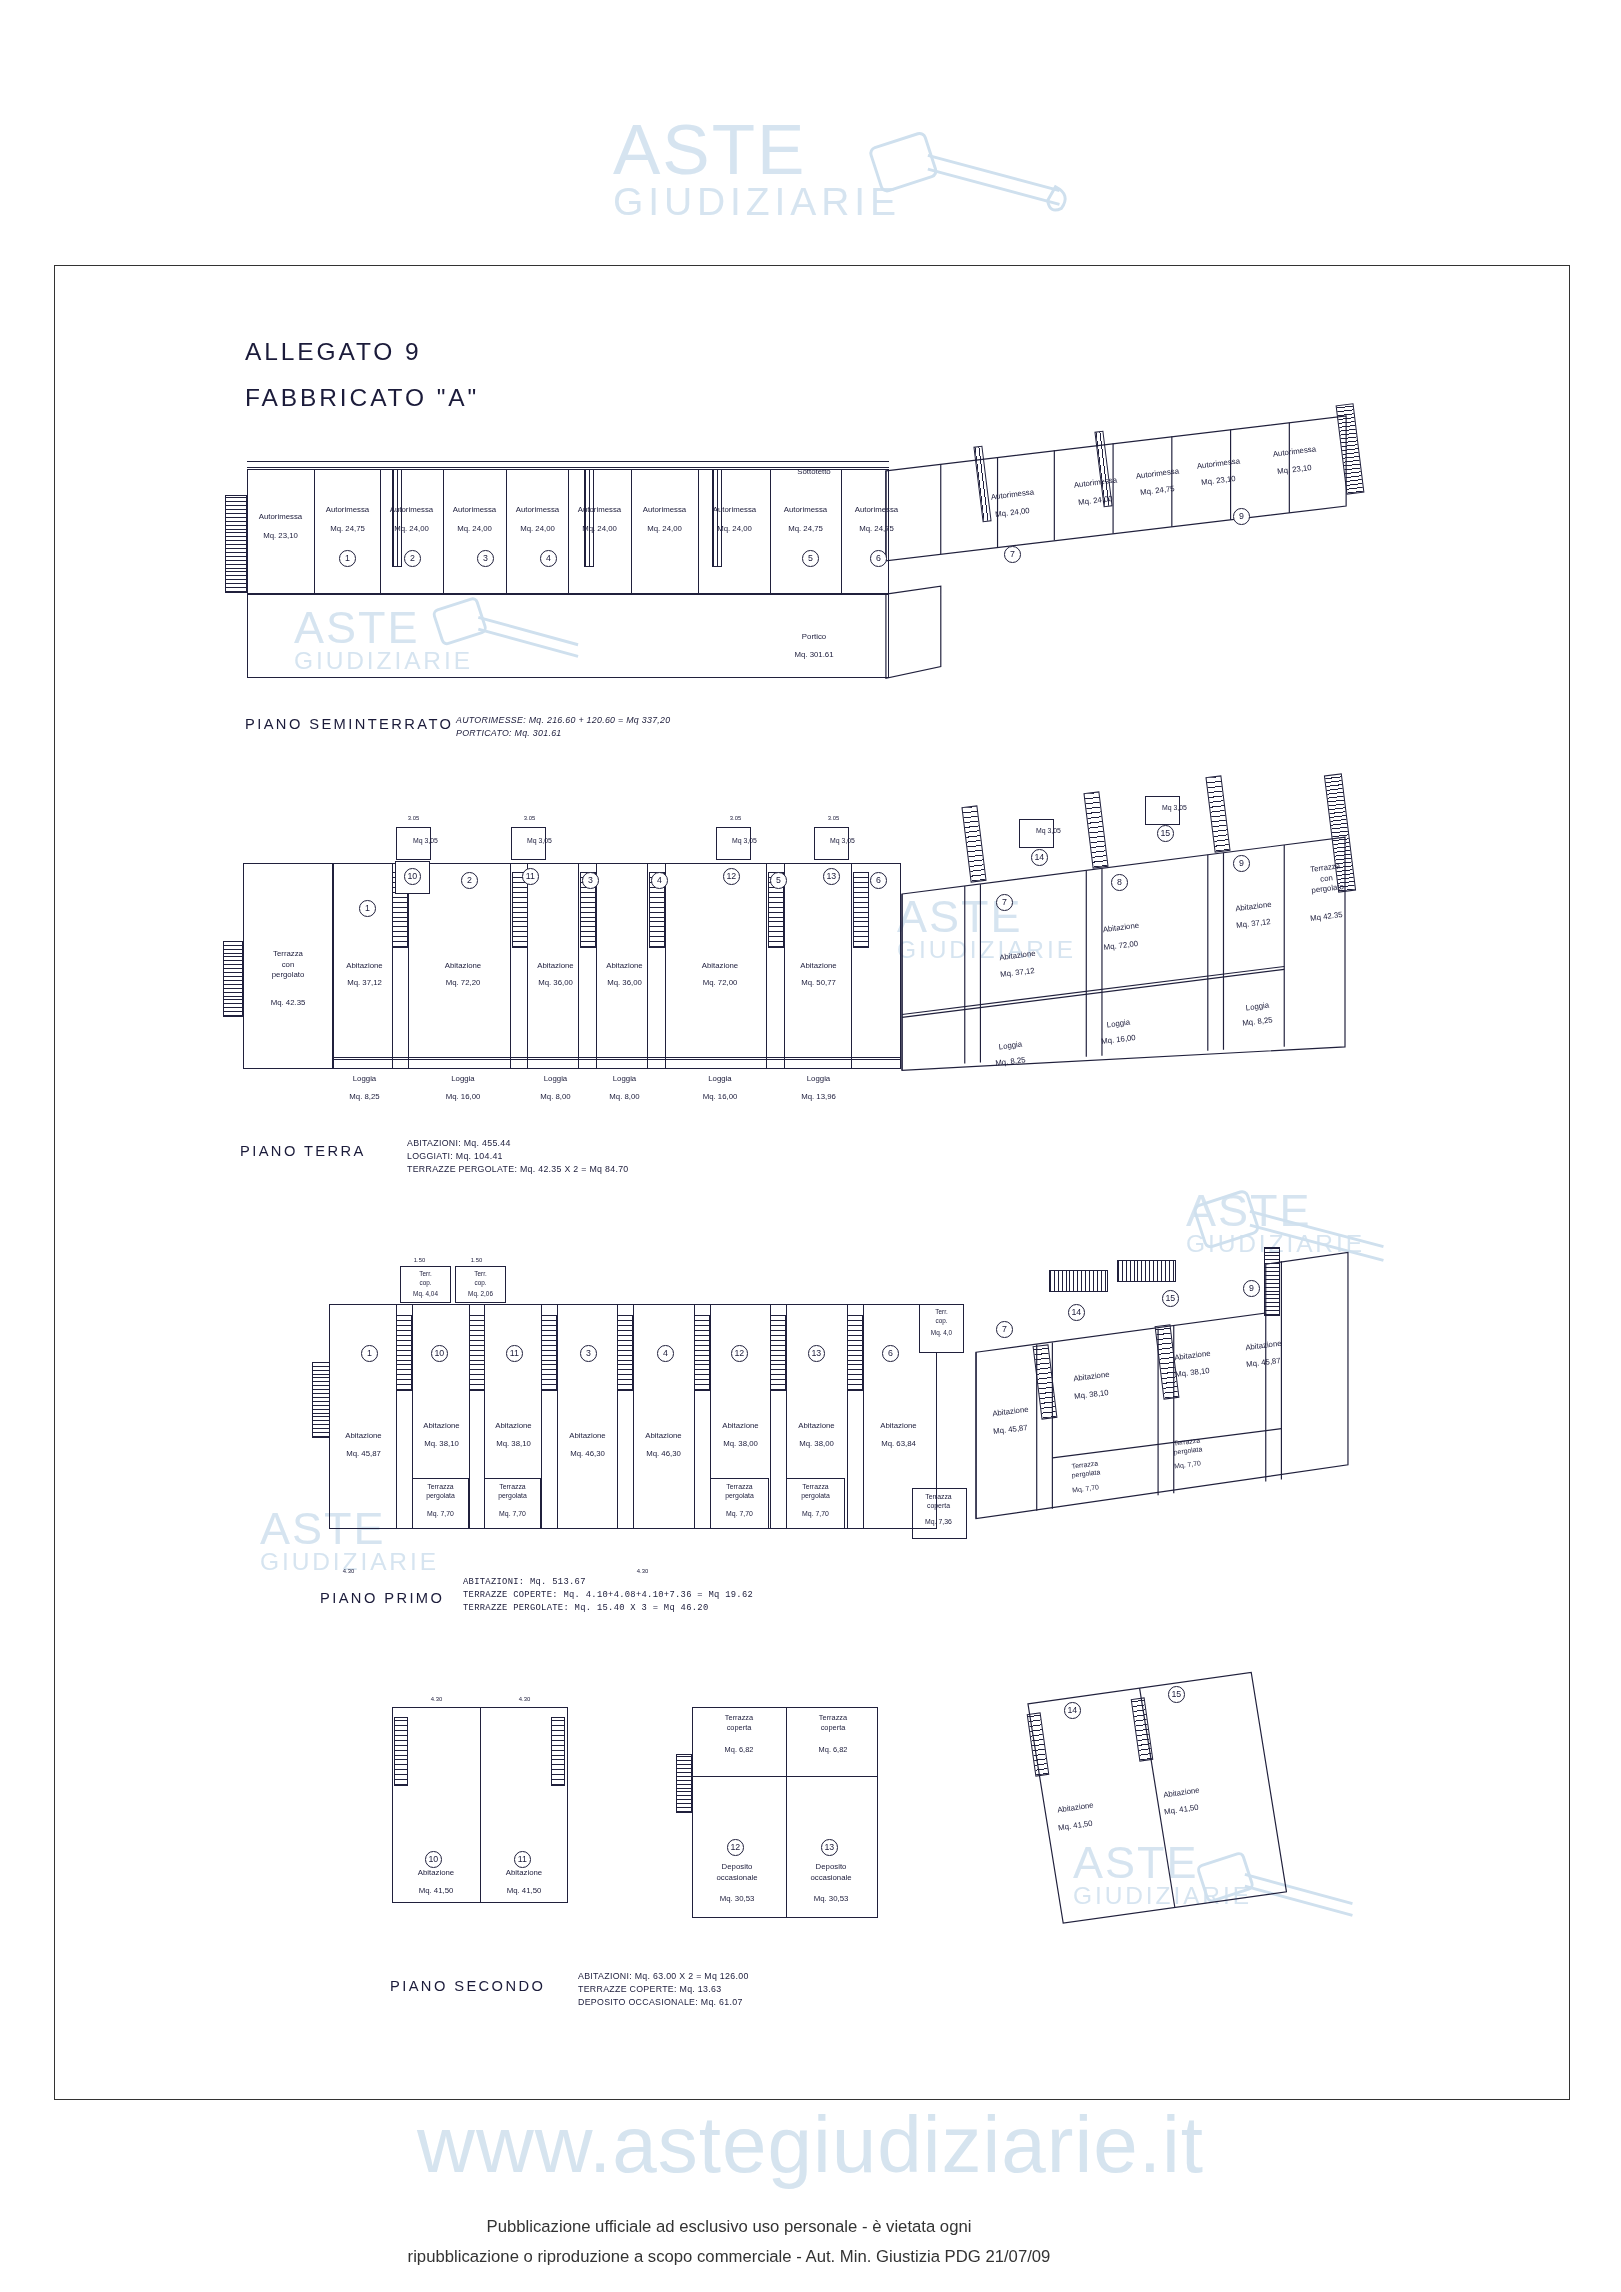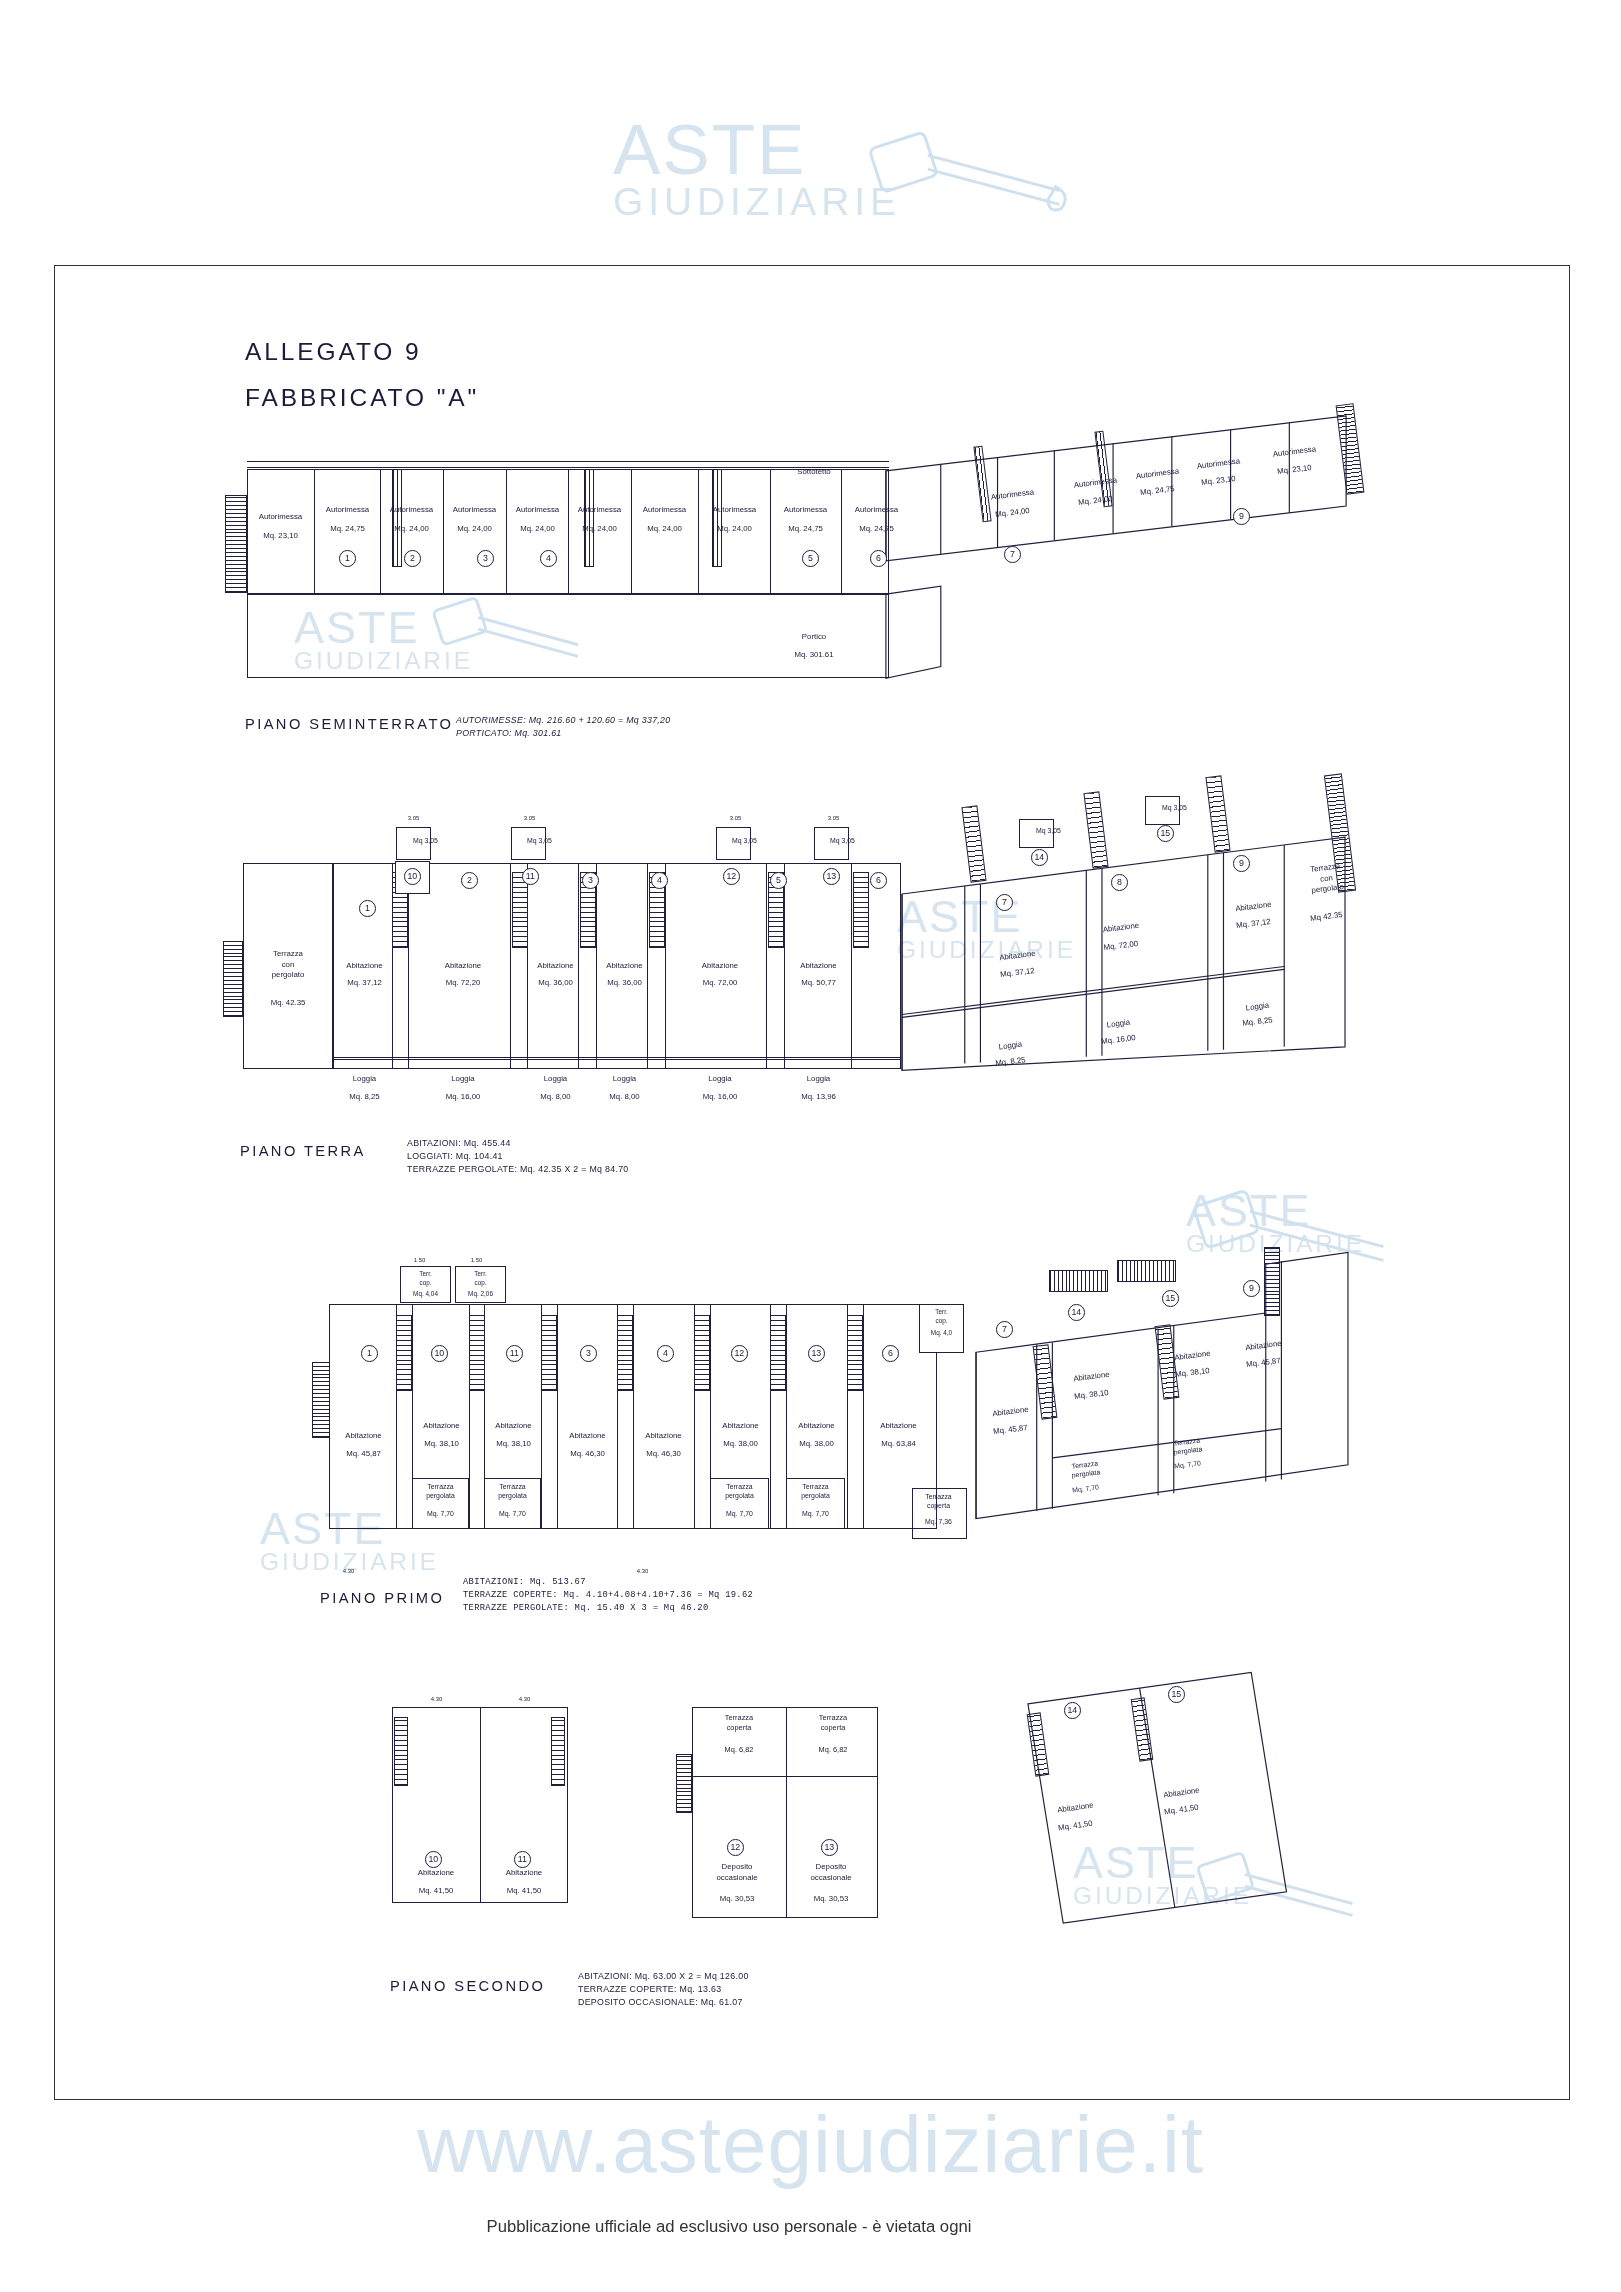--- a/index.html
+++ b/index.html
@@ -569,15 +569,16 @@
     <div class="cell-txt rot" style="left:1145px;top:1788px;width:73px;transform:rotate(-8deg);">Abitazione</div>
     <div class="cell-txt rot" style="left:1145px;top:1805px;width:73px;transform:rotate(-8deg);">Mq. 41,50</div>
 
     <div class="plan-label" style="left:390px;top:1978px;">PIANO SECONDO</div>
     <div class="legend" style="left:578px;top:1970px;">ABITAZIONI: Mq. 63.00 X 2 = Mq 126.00
 TERRAZZE COPERTE: Mq. 13.63
 DEPOSITO OCCASIONALE: Mq. 61.07</div>
   </div>
 
   <div class="foot" style="top:2213px;">Pubblicazione ufficiale ad esclusivo uso personale - è vietata ogni</div>
+  <div class="foot" style="top:2243px;">ripubblicazione o riproduzione a scopo commerciale - Aut. Min. Giustizia PDG 21/07/09</div>
 
 </div>
 
 
 </body></html>

